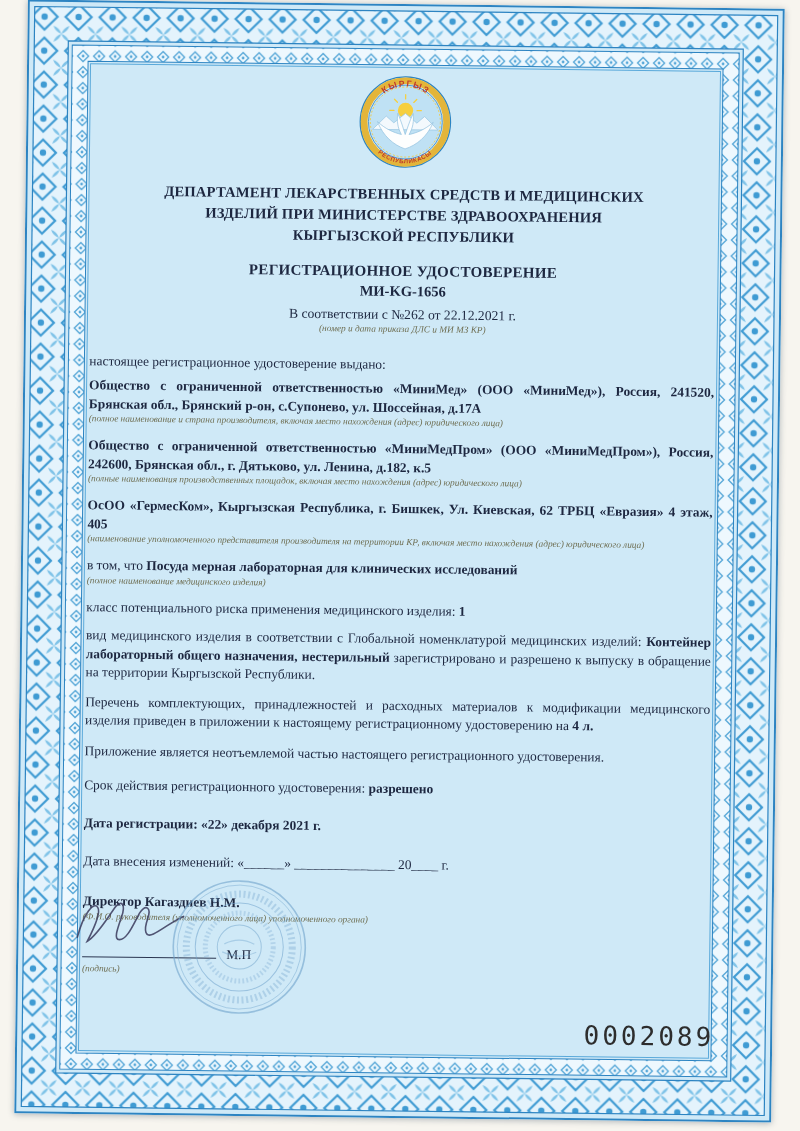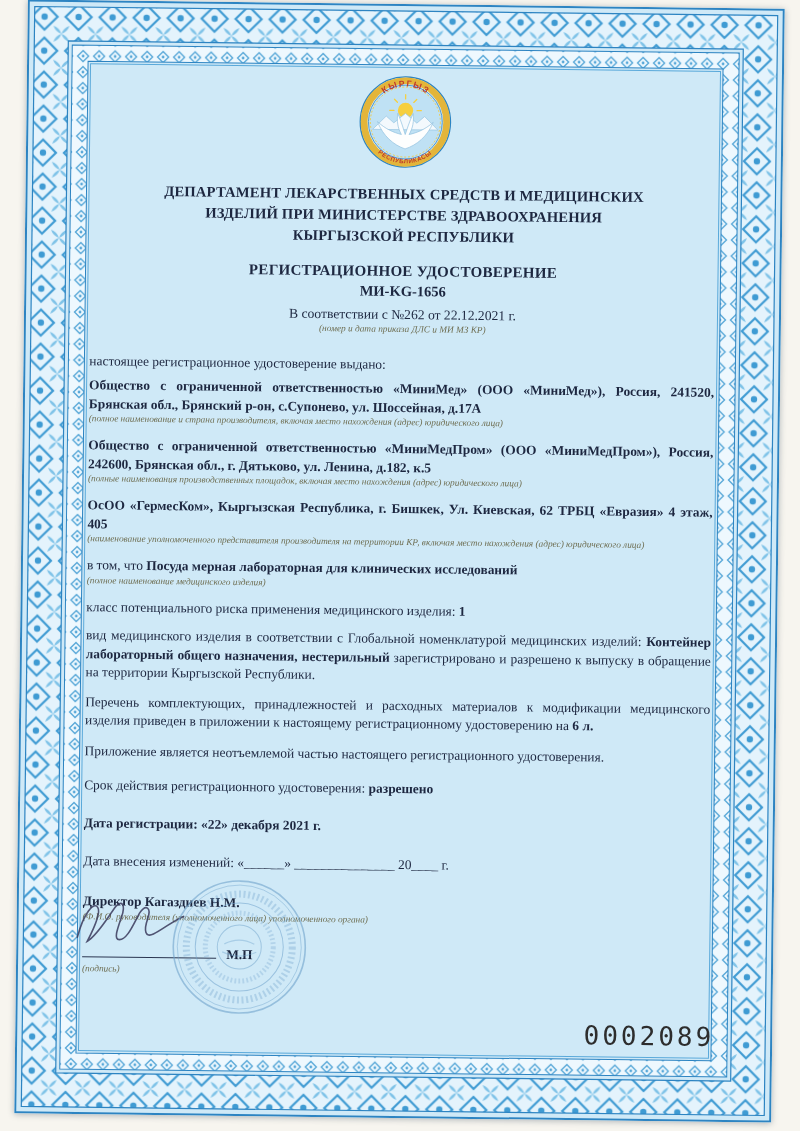--- a/index.html
+++ b/index.html
@@ -27,21 +27,21 @@
   .accord{font-size:13.6px;margin-top:7px;}
   .cap{font-style:italic;font-size:9.3px;color:#6e6e52;line-height:1.25;}
   .capc{text-align:center;margin-top:1px;}
   .body{font-size:13.4px;line-height:1.36;text-align:justify;}
   p{margin:0;padding:0;}
   .mt6{margin-top:6px}.mt10{margin-top:10px}.mt12{margin-top:12px}.mt16{margin-top:16px}
   .mt20{margin-top:20px}.mt22{margin-top:22px}
   b{font-weight:bold;}
   .sig-row{margin-top:20px;font-size:13.4px;}
   .sigline{display:inline-block;width:134px;border-bottom:1px solid #2a3550;height:14px;vertical-align:baseline;}
-  .mp{margin-left:10px;font-weight:bold;}
+  .mp{margin-left:10px;}
   .serial{
     position:absolute;right:58px;bottom:70px;
     font-family:"DejaVu Sans Mono",monospace;
     font-size:26px;letter-spacing:3px;color:#2d2d2d;
   }
   .stamp{position:absolute;left:148px;top:870px;pointer-events:none;}
   .signature{position:absolute;left:55px;top:893px;pointer-events:none;}
 </style>
 </head>
 <body>
@@ -121,21 +121,21 @@
         <p class="mt12"><b>ОсОО «ГермесКом», Кыргызская Республика, г. Бишкек, Ул. Киевская, 62 ТРБЦ «Евразия» 4 этаж, 405</b></p>
         <div class="cap">(наименование уполномоченного представителя производителя на территории КР, включая место нахождения (адрес) юридического лица)</div>
 
         <p class="mt12"><span>в том, что </span><b>Посуда мерная лабораторная для клинических исследований</b></p>
         <div class="cap">(полное наименование медицинского изделия)</div>
 
         <p class="mt12"><span>класс потенциального риска применения медицинского изделия: </span><b>1</b></p>
 
         <p class="mt10"><span>вид медицинского изделия в соответствии с Глобальной номенклатурой медицинских изделий: </span><b>Контейнер лабораторный общего назначения, нестерильный</b><span> зарегистрировано и разрешено к выпуску в обращение на территории Кыргызской Республики.</span></p>
 
-        <p class="mt12"><span>Перечень комплектующих, принадлежностей и расходных материалов к модификации медицинского изделия приведен в приложении к настоящему регистрационному удостоверению на </span><b>6 л.</b></p>
+        <p class="mt12"><span>Перечень комплектующих, принадлежностей и расходных материалов к модификации медицинского изделия приведен в приложении к настоящему регистрационному удостоверению на </span><b>4 л.</b></p>
 
         <p class="mt12">Приложение является неотъемлемой частью настоящего регистрационного удостоверения.</p>
 
         <p class="mt16"><span>Срок действия регистрационного удостоверения: </span><b>разрешено</b></p>
 
         <p class="mt20"><b>Дата регистрации: </b><b>«22» декабря 2021 г.</b></p>
 
         <p class="mt20">Дата внесения изменений: «______» _______________ 20____ г.</p>
 
         <p class="mt22"><b>Директор Кагаздиев Н.М.</b></p>

